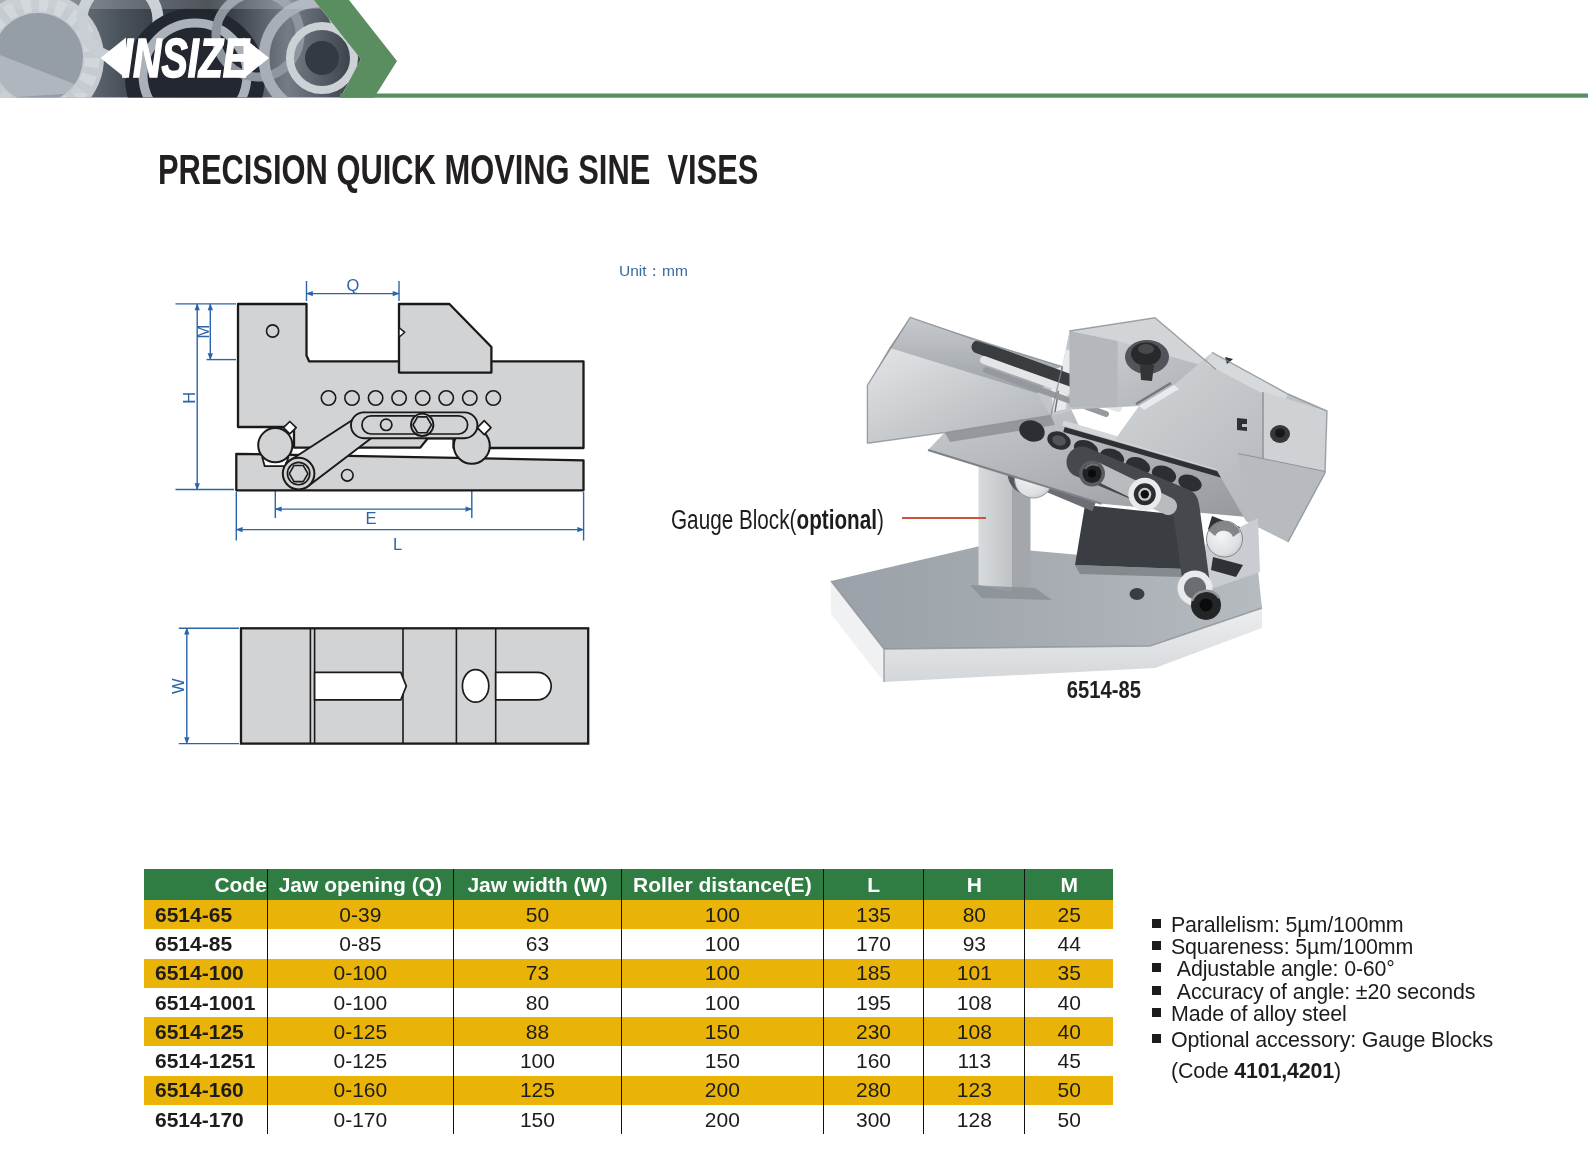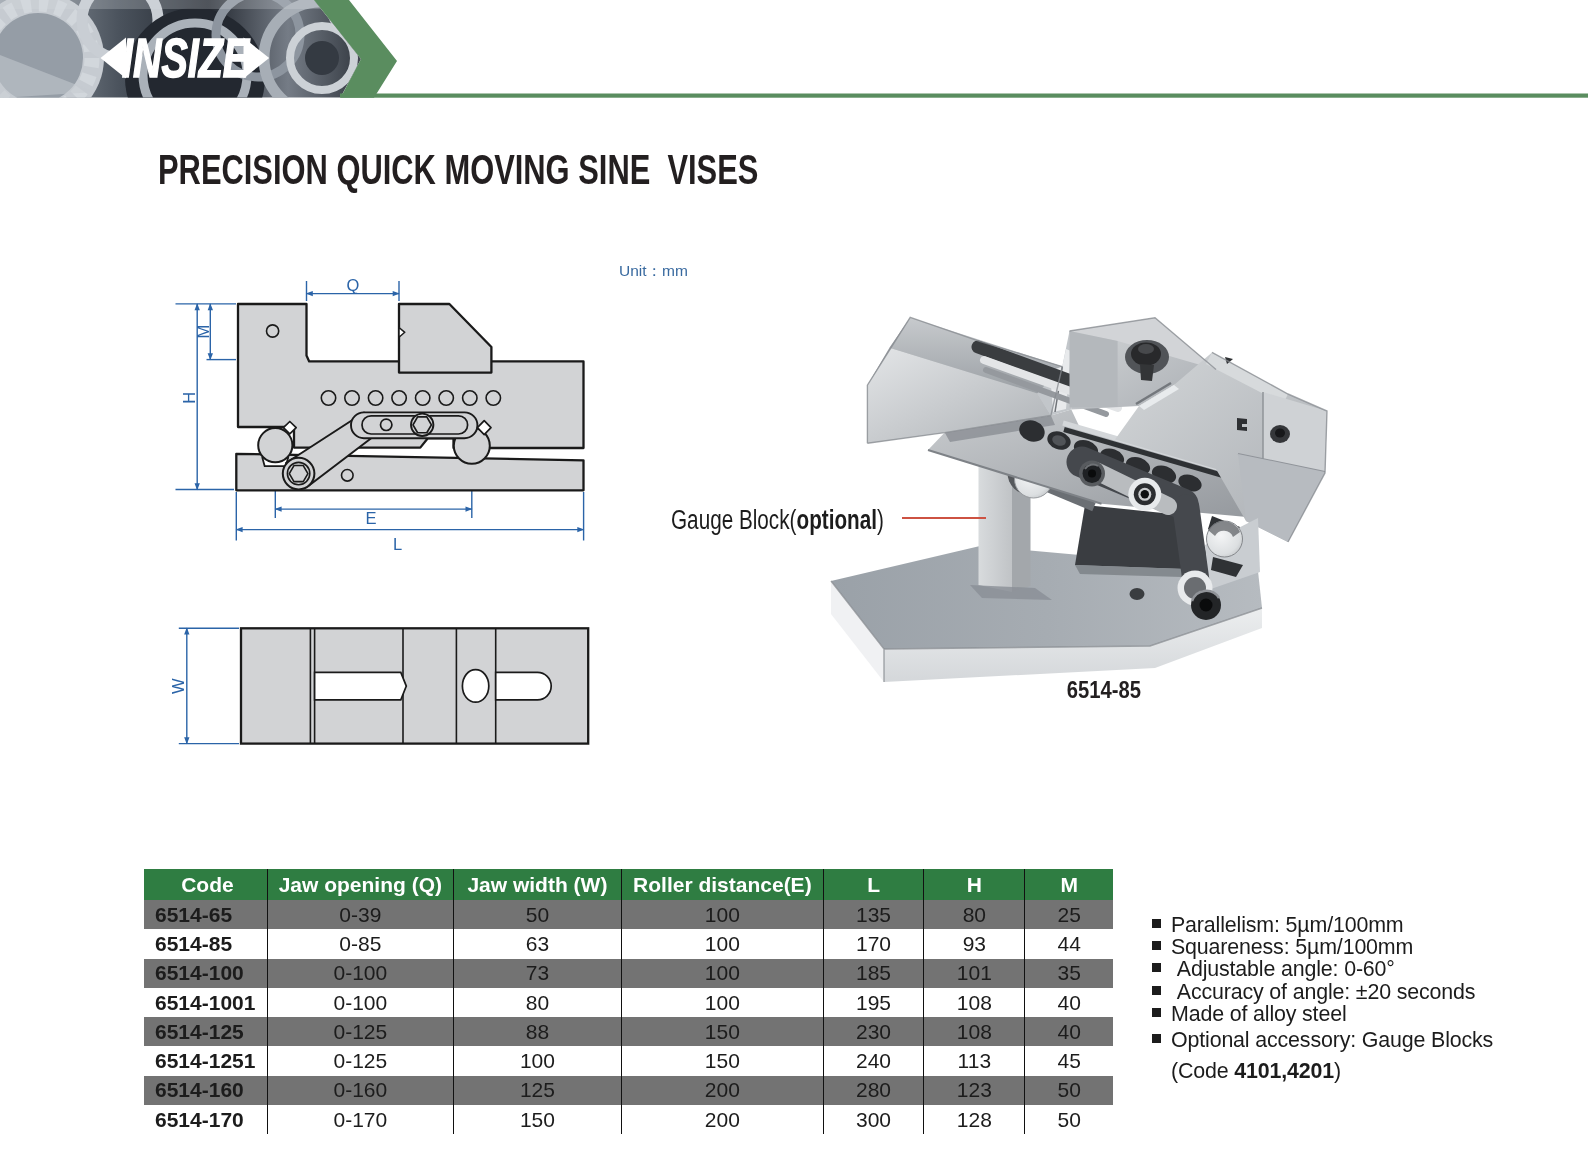--- a/index.html
+++ b/index.html
@@ -15,22 +15,22 @@
   .redline { left:902px; top:517.3px; width:84px; height:1.6px; background:#cd5242; }
   .caption { left:1013.7px; top:678.8px; width:180px; text-align:center; font-size:23px; line-height:23px; font-weight:bold; color:#231f20;
              transform:scaleX(0.88); }
   .mm { left:1020px; top:840.5px; width:88px; text-align:center; font-size:20.6px; line-height:20px; font-weight:bold; color:#231f20;margin-top:31px; }
   
   .tbl { left:144px; top:869px; width:969px; border-collapse:collapse; table-layout:fixed;
          font-size:21px; color:#1c1c1c; }
   .tbl th { background:#2f7d42; color:#fff; font-weight:bold; height:31px; padding:0; }
   .tbl td { height:29.3px; text-align:center; padding:0; font-weight:normal; }
   .tbl td.code { text-align:left; padding-left:11px; font-weight:bold; }
-  .tbl th.code { text-align:center; padding-left:4px; }
-  .tbl tr.g td { background:#737373; }
+  .tbl th.code { text-align:right; padding-left:4px; }
+  .tbl tr.g td { background:#eab308; }
   .tbl td, .tbl th { border-left:1.5px solid #111; }
   .tbl td:first-child, .tbl th:first-child { border-left:none; }
   
   .bullets { left:1151px; top:914px; font-size:21.4px; color:#1c1c1c; line-height:22.2px; letter-spacing:-0.15px; }
   .bullets .row { position:relative; padding-left:20px; white-space:nowrap; }
   .bullets .row::before { content:""; position:absolute; left:1px; top:5px; width:9px; height:9px; background:#1c1c1c; }
   .bullets .row.cont::before { display:none; }
   .bullets .row.m1 { margin-top:3.5px; }
   .bullets .row.m2 { margin-top:9px; }
 </style>
@@ -388,21 +388,21 @@
           <td>150</td>
           <td>230</td>
           <td>108</td>
           <td>40</td>
         </tr>
     <tr>
           <td class="code">6514-1251</td>
           <td>0-125</td>
           <td>100</td>
           <td>150</td>
-          <td>240</td>
+          <td>160</td>
           <td>113</td>
           <td>45</td>
         </tr>
     <tr class="g">
           <td class="code">6514-160</td>
           <td>0-160</td>
           <td>125</td>
           <td>200</td>
           <td>280</td>
           <td>123</td>

